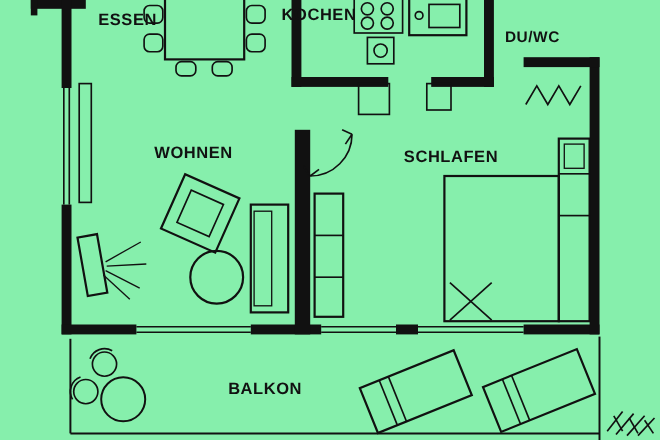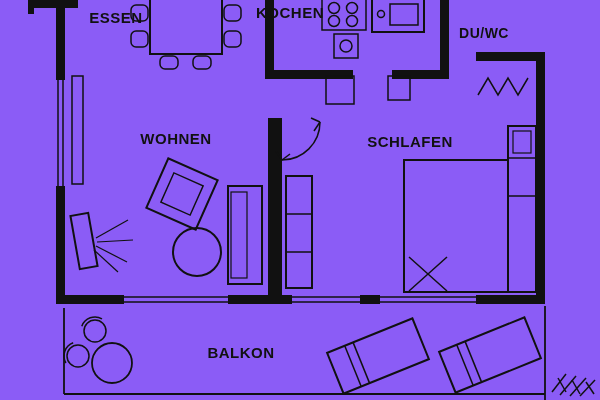--- a/index.html
+++ b/index.html
@@ -1,16 +1,16 @@
 <!DOCTYPE html>
 <html><head>
 <meta charset="utf-8">
 <style>
   html,body{margin:0;padding:0;background:#ffffff;}
-  .stage{width:600px;height:400px;position:relative;background:#8b5cf6;overflow:hidden;}
+  .stage{width:600px;height:400px;position:relative;background:#86efac;overflow:hidden;}
   svg{display:block;width:600px;height:400px;}
   .wall{fill:#111;stroke:none;}
   .f2{fill:none;stroke:#111;stroke-width:2;}
   .f15{fill:none;stroke:#111;stroke-width:1.5;}
   .f12{fill:none;stroke:#111;stroke-width:1.2;}
   .thin{fill:none;stroke:#111;stroke-width:1.5;}
   .edge{fill:none;stroke:#111;stroke-width:1.8;}
   .room-label{font:bold 15px "Liberation Sans", sans-serif;fill:#111;letter-spacing:.5px;text-anchor:middle;}
   .room-label.small{font-size:14px;}
 </style>

